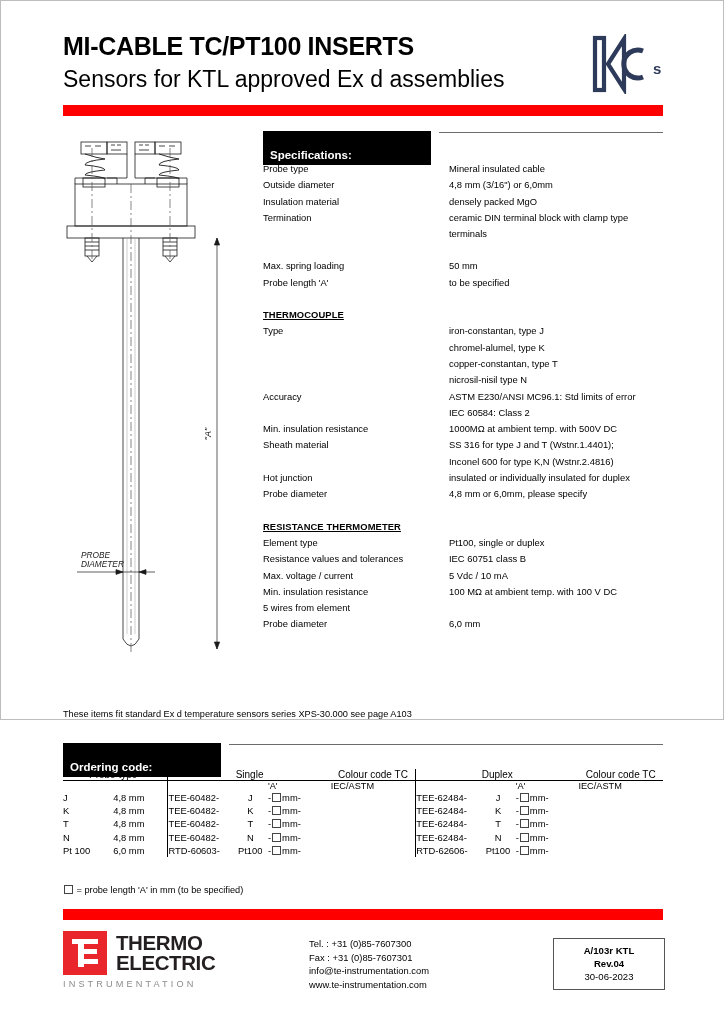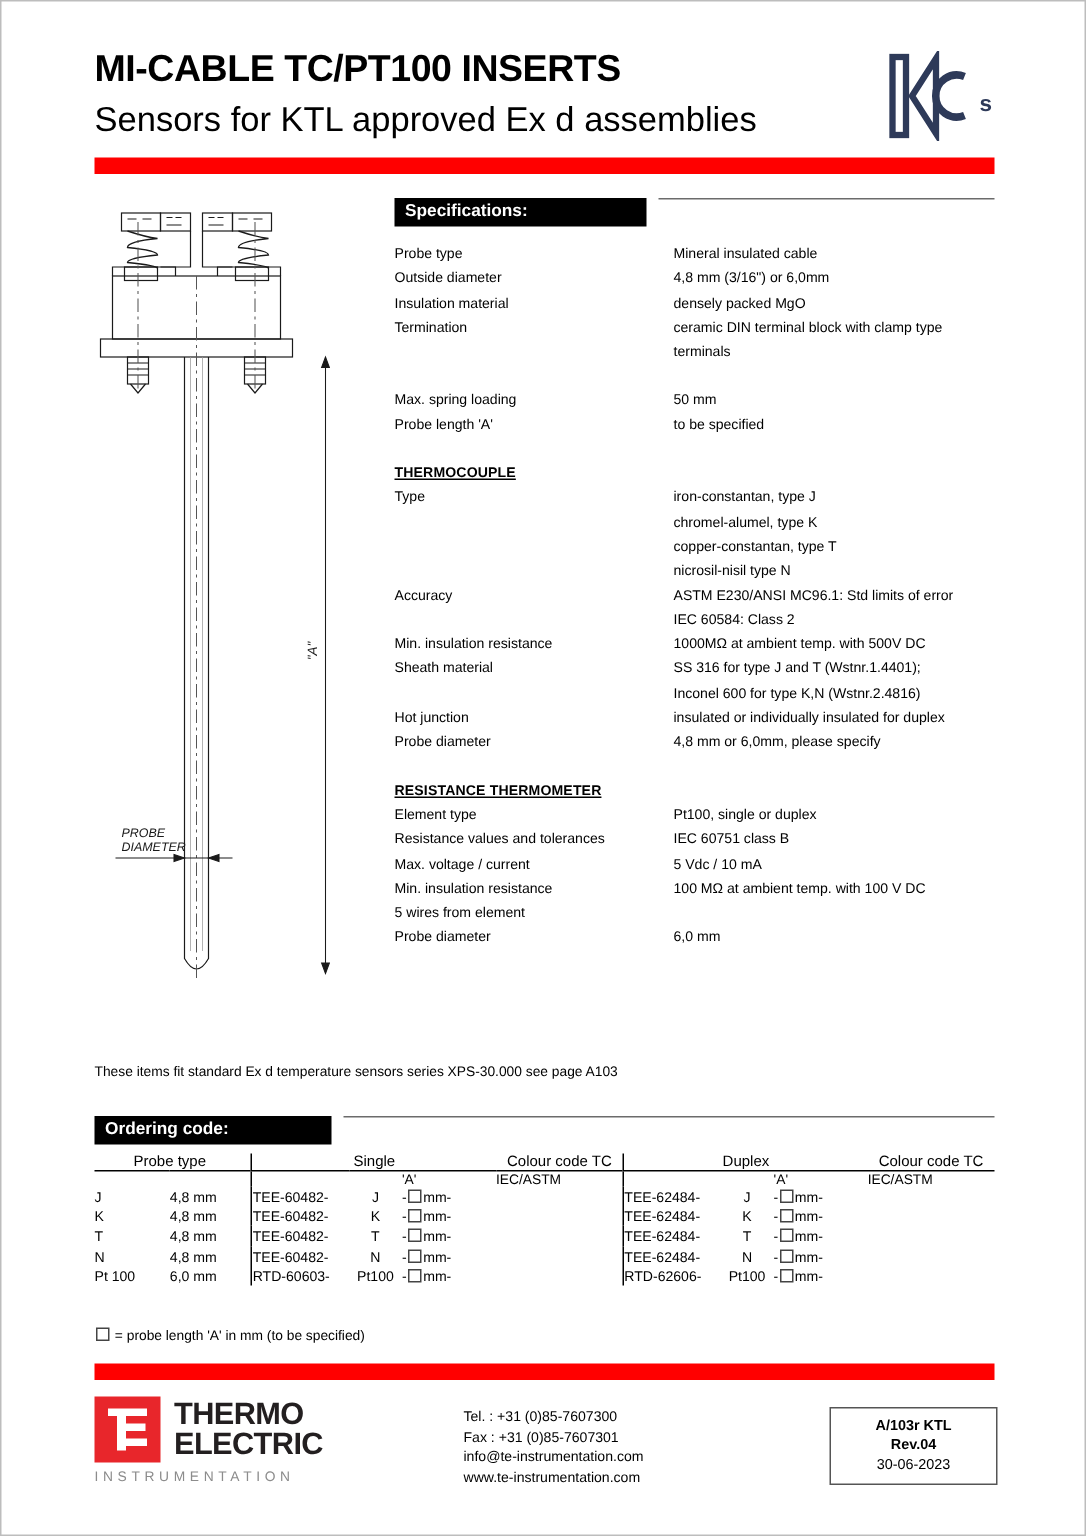--- a/index.html
+++ b/index.html
@@ -12,21 +12,21 @@
     height: 1024px;
     position: relative;
     font-family: "Liberation Sans", sans-serif;
     color: #000000;
     overflow: hidden;
   }
   .page {
     position: absolute;
     left: 0; top: 0;
     width: 724px;
-    height: 1024px;
+    height: 720px;
     box-sizing: border-box;
     border: 1px solid #bdbdbd;
     background: #fff;
   }
 
   
   .header {
     position: absolute;
     left: 62px;
     top: 32px;
@@ -70,21 +70,21 @@
   }
 
   
   .banner-wrap { position: absolute; }
   .banner {
     display: inline-block;
     background: #000000;
     color: #ffffff;
     font-size: 11.5px;
     font-weight: bold;
-    padding: 3px 8px 3px 7px;
+    padding: 18px 8px 3px 7px;
     line-height: 1.15;
   }
   .banner-rule {
     position: absolute;
     background: #6b6b6b;
     height: 1px;
   }
   #spec-banner-wrap { left: 262px; top: 130px; }
   #spec-banner { width: 168px; box-sizing: border-box; }
   #spec-rule { left: 438px; top: 131px; width: 224px; }

